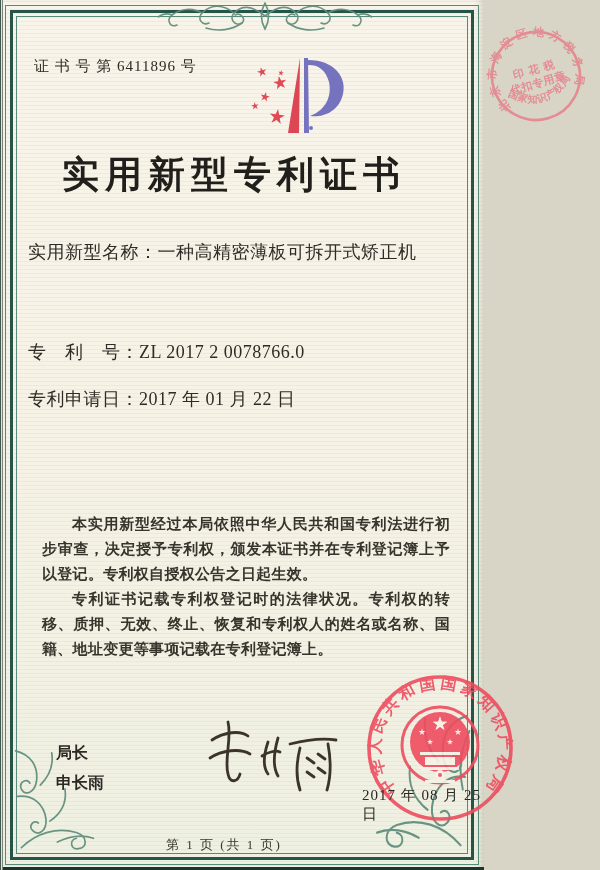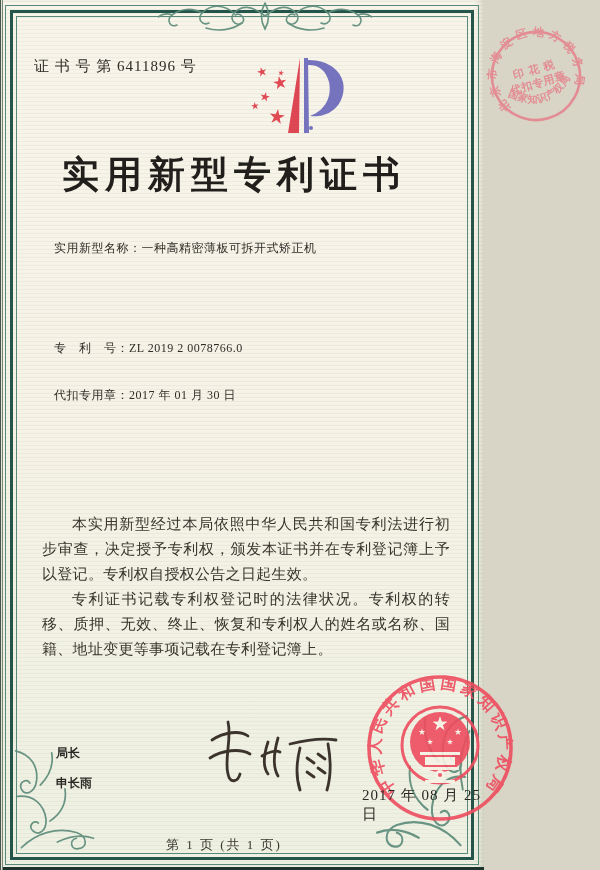--- a/index.html
+++ b/index.html
@@ -19,28 +19,28 @@
   .frame-thin-outer{position:absolute;inset:5px;border:1px solid #57887a;pointer-events:none;}
   .frame-thick{position:absolute;inset:10px;border:3px solid #24544a;pointer-events:none;}
   .frame-thin-inner{position:absolute;inset:16px;border:1px solid #57887a;pointer-events:none;}
   .page-bottom-edge{position:absolute;left:0;right:0;bottom:0;height:3px;background:#1c342b;}
   .scan-left{position:absolute;left:0;top:0;bottom:0;width:5px;
     background:linear-gradient(90deg,#44564d 0 1px,#e6e2d3 1px 2px,#76877b 2px 3px,rgba(0,0,0,0) 3px);}
   
   .cert-no{position:absolute;left:34px;top:57px;font-size:15px;letter-spacing:1px;color:#2e2b26;}
   .title{position:absolute;left:0;right:0;top:150px;text-align:center;transform:translateX(-8px);
     font-size:37px;font-weight:700;letter-spacing:6px;color:#211f1c;}
-  .field-row{position:absolute;left:54px;right:30px;font-size:12px;color:#2f2c27;letter-spacing:.5px;white-space:nowrap;}
+  .field-row{position:absolute;left:28px;right:30px;font-size:18px;color:#2f2c27;letter-spacing:.5px;white-space:nowrap;}
   .field-label{display:inline;}
   .field-value{display:inline;}
   .r1{top:240px}.r2{top:292px}.r3{top:340px}.r4{top:387px}.r5{top:435px}.r6{top:483px}
   .body-text{position:absolute;left:42px;right:34px;top:512px;font-size:15px;line-height:25px;
     color:#38342d;text-align:justify;letter-spacing:.3px;}
-  .body-text p{margin:0;text-indent:2em;}
-  .officer{position:absolute;left:56px;top:738px;font-size:12px;font-weight:700;color:#2c2925;line-height:30px;}
+  .body-text p{margin:0;text-indent:2em;font-weight:bold;}
+  .officer{position:absolute;left:56px;top:738px;font-size:16px;font-weight:700;color:#2c2925;line-height:30px;}
   .seal-date{position:absolute;left:362px;top:786px;font-size:15px;color:#2b2723;letter-spacing:1px;z-index:6;}
   .footer{position:absolute;left:0;right:0;top:836px;text-align:center;transform:translateX(-18px);
     font-size:13px;letter-spacing:2px;color:#3a362f;}
   
   .svg-abs{position:absolute;}
   .z5{z-index:5}.z4{z-index:4}.z3{z-index:3}
 </style>
 </head>
 <body>
 
@@ -110,24 +110,24 @@
   </svg>
 
   <div class="cert-no">证 书 号 第 6411896 号</div>
 
   <div class="title">实用新型专利证书</div>
 
   <div class="field-row r1">
     <span class="field-label">实用新型名称：</span><span class="field-value">一种高精密薄板可拆开式矫正机</span>
   </div>
   <div class="field-row r3">
-    <span class="field-label">专　利　号：</span><span class="field-value">ZL 2019 2 0078766.0</span>
+    <span class="field-label">专　利　号：</span><span class="field-value">ZL 2017 2 0078766.0</span>
   </div>
   <div class="field-row r4">
-    <span class="field-label">代扣专用章：</span><span class="field-value">2017 年 01 月 30 日</span>
+    <span class="field-label">专利申请日：</span><span class="field-value">2017 年 01 月 22 日</span>
   </div>
 
   <div class="body-text">
     <p>本实用新型经过本局依照中华人民共和国专利法进行初步审查，决定授予专利权，颁发本证书并在专利登记簿上予以登记。专利权自授权公告之日起生效。</p>
     <p>专利证书记载专利权登记时的法律状况。专利权的转移、质押、无效、终止、恢复和专利权人的姓名或名称、国籍、地址变更等事项记载在专利登记簿上。</p>
   </div>
 
   <div class="officer">
     <div>局长</div>
     <div>申长雨</div>

